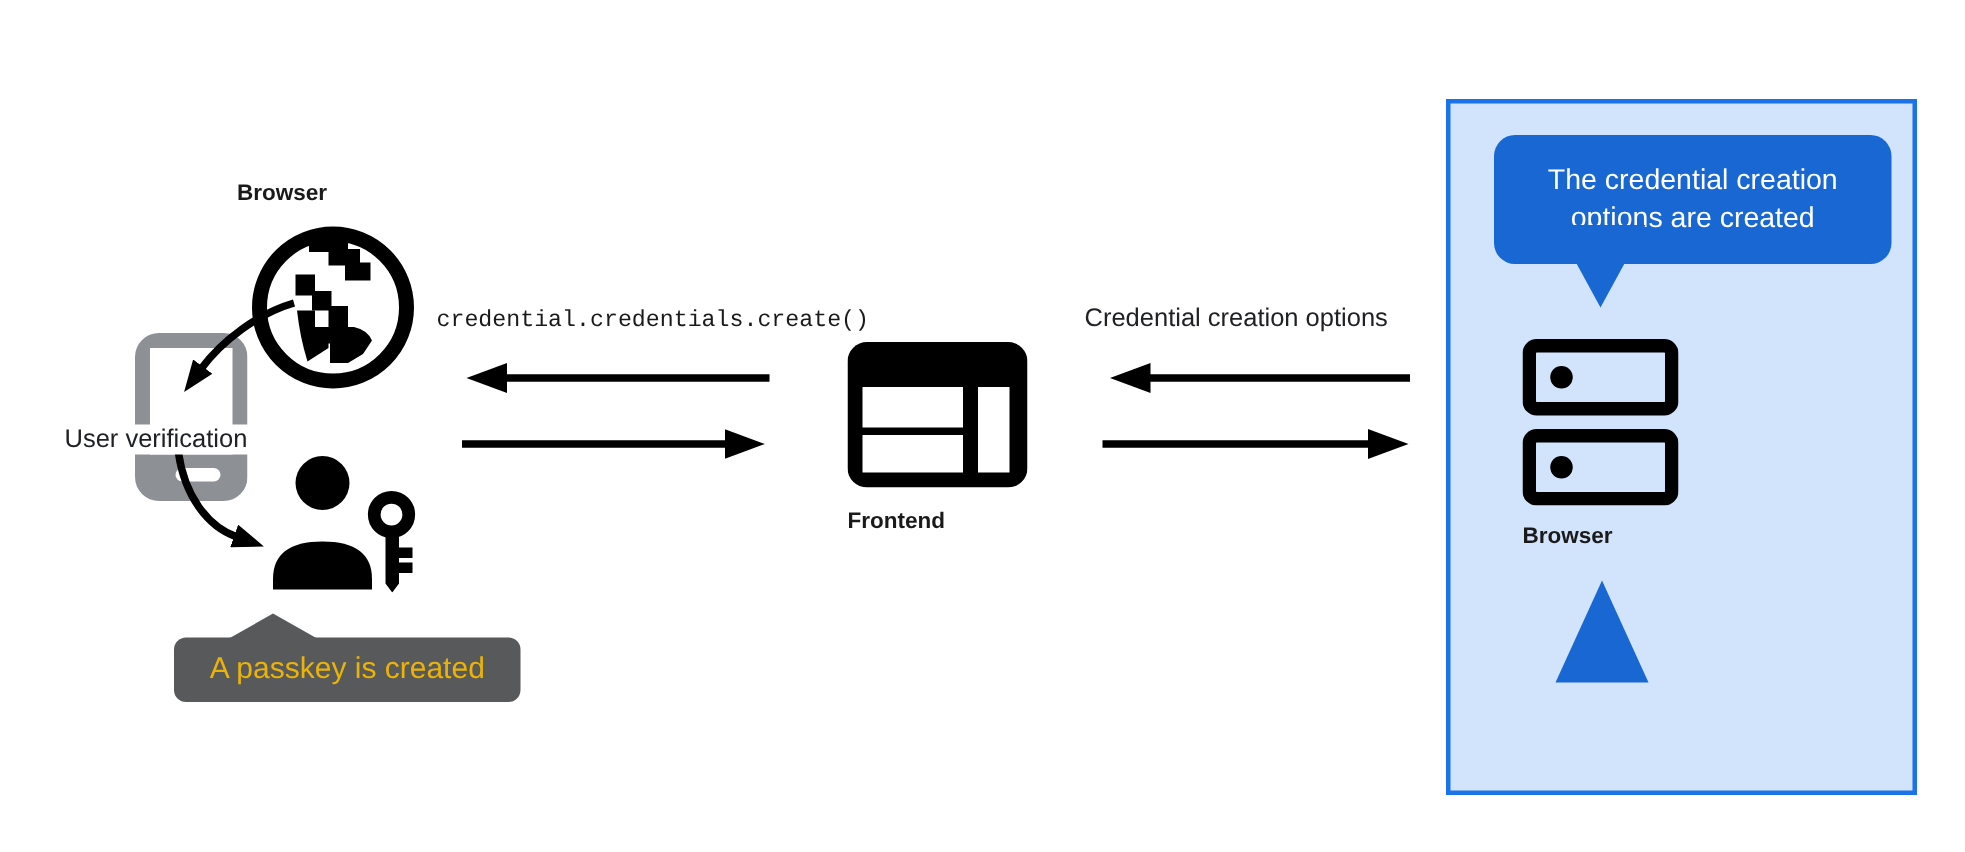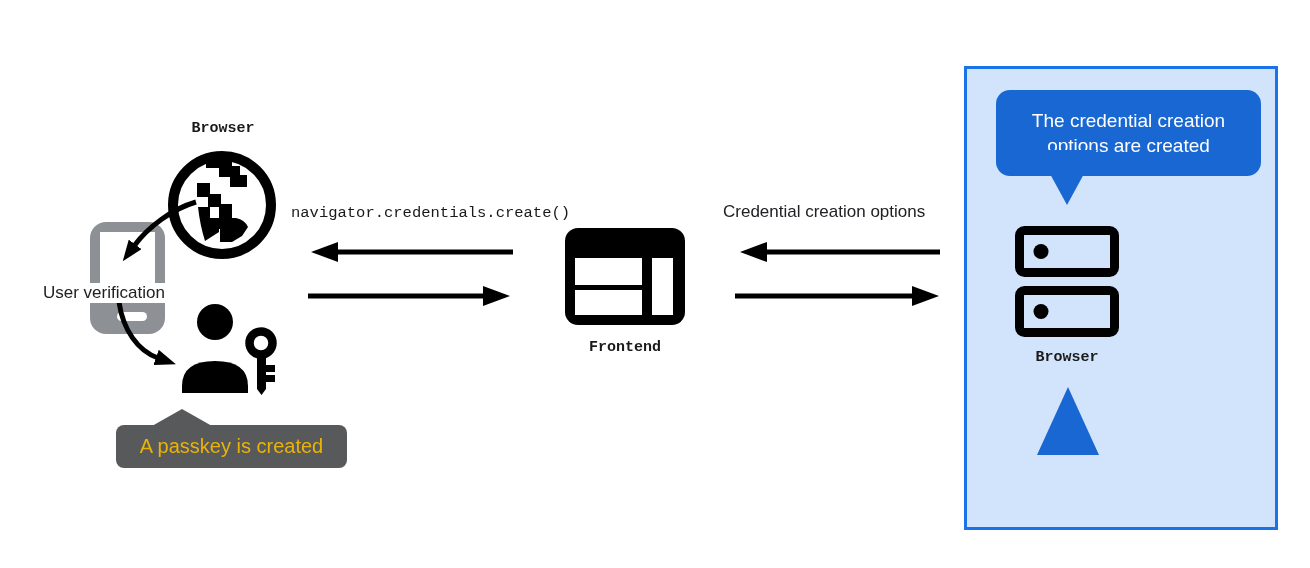--- a/index.html
+++ b/index.html
@@ -1,21 +1,21 @@
 <!DOCTYPE html>
 <html style="--bubble-blue: #1967D2; --panel-fill: #D2E3FC; --panel-border: #1A73E8; --tooltip-gray: #58595B; --phone-gray: #8D9095; --ink: #000000;"><head>
 <meta charset="utf-8">
 <style>
   html,body{margin:0;padding:0;background:#fff;}
   #stage{
     position:relative;width:1310px;height:568px;background:#fff;overflow:hidden;
     font-family:"Liberation Sans",sans-serif;color:#111;
   }
   .abs{position:absolute;}
-  .node-label{font-weight:bold;font-size:15px;color:#1a1a1a;text-align:center;z-index:6;font-family:Liberation Mono, monospace;}
+  .node-label{font-weight:bold;font-size:15px;color:#1a1a1a;text-align:left;z-index:6;}
   .msg-label{font-size:17px;color:#202124;text-align:left;z-index:6;}
   .code-label{font-family:"Liberation Mono","DejaVu Sans Mono",monospace;font-size:15.5px;color:#1a1a1a;z-index:6;}
   .uv-label{font-size:17px;color:#202124;background:#fff;padding:0 3px;z-index:6;}
 
   
   .tooltip-dark{
     background:var(--tooltip-gray,#58595B);color:#eab308;border-radius:8px;
     font-size:20px;text-align:center;line-height:43px;height:43px;width:231px;z-index:7;
   }
   .tooltip-dark .ptr{
@@ -90,21 +90,21 @@
   </div>
 
   <svg class="abs icon" style="left:565px;top:228px;" width="120" height="97" viewBox="0 0 120 97" aria-hidden="true">
     <rect x="0" y="0" width="120" height="97" rx="13" fill="#000"></rect>
     <rect x="10" y="30" width="67" height="27" fill="#fff"></rect>
     <rect x="10" y="62" width="67" height="25" fill="#fff"></rect>
     <rect x="87" y="30" width="21" height="57" fill="#fff"></rect>
   </svg>
   <div class="abs node-label" style="left:565px;top:339px;width:120px;">Frontend</div>
 
-  <div class="abs code-label" style="left:291px;top:204px;">navigator.credentials.create()</div>
+  <div class="abs code-label" style="left:291px;top:204px;">credential.credentials.create()</div>
   <div class="abs msg-label" style="left:723px;top:202px;width:230px;">Credential creation options</div>
 
   <div class="abs panel" style="left:964px;top:66px;width:308px;height:458px;"></div>
 
   <div class="abs bubble" style="left:996px;top:90px;width:245px;padding:18px 10px;">The credential creation options are created</div>
   <div class="abs ptr-down" style="left:1037px;top:150px;"></div>
 
   <svg class="abs icon" style="left:1015px;top:226px;" width="104" height="111" viewBox="0 0 104 111" aria-hidden="true">
     <rect x="4.5" y="4.5" width="95" height="42" rx="5" fill="none" stroke="#000" stroke-width="9"></rect>
     <circle cx="26" cy="25.5" r="7.5" fill="#000"></circle>

